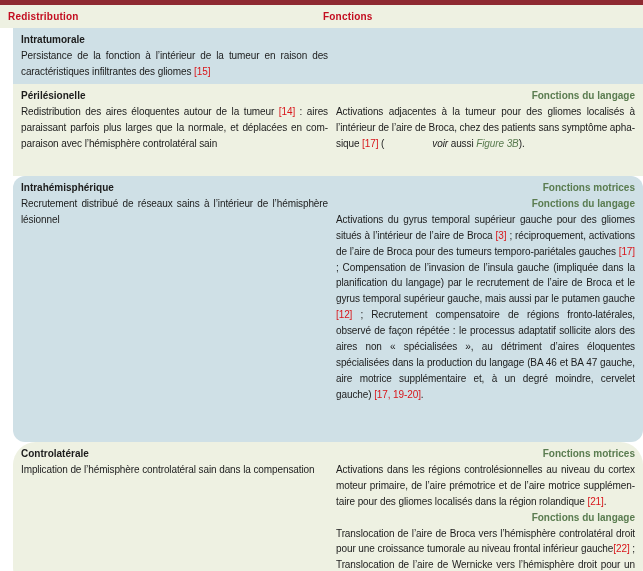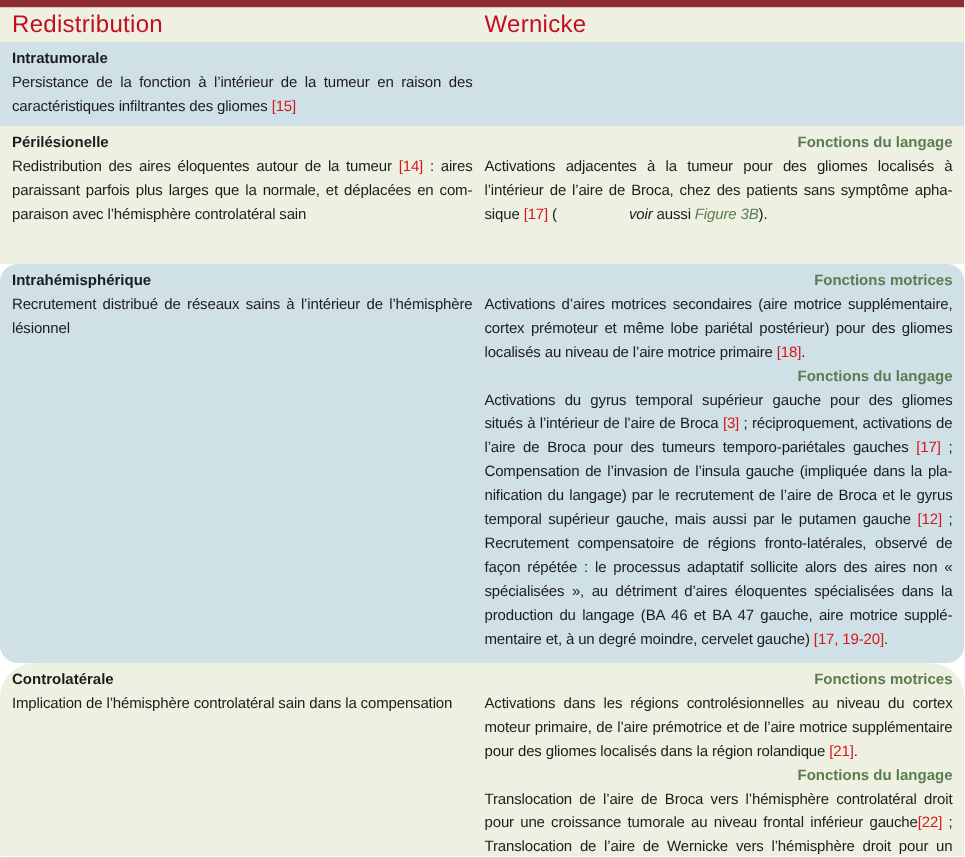--- a/index.html
+++ b/index.html
@@ -13,28 +13,28 @@
   }
   .topbar { height:5px; background:var(--bar,#8e2a31); }
   .botbar { height:3px; background:var(--bar,#8e2a31); }
   .thead {
     display:grid; grid-template-columns:307px 1fr; column-gap:8px;
     padding:0 8px; height:23px; align-items:center;
     background:var(--row_cream,#eef1e2);
     box-sizing:border-box;
   }
   .hcell {
-    font-weight:normal; font-size:16px;
+    font-weight:bold; font-size:10px;
     color:var(--header_text,#c30d20);
     letter-spacing:.2px;
   }
   .row {
     display:grid; grid-template-columns:307px 1fr; column-gap:8px;
     padding:4px 8px 0 8px;
-    box-sizing:border-box; overflow:hidden;
+    box-sizing:border-box; overflow:hidden;margin-left:13px;
   }
   .row.blue  { background:var(--row_blue,#cfe0e6); }
   .row.cream { background:var(--row_cream,#eef1e2); }
   .r1 { height:56px; }
   .r2 { height:92px; }
   .r3 { height:266px;border-radius:12px; }
   .r4 { height:148px;border-radius:23px; }
   .rowtitle {
     font-weight:bold; font-size:10px; line-height:15.9px;
     color:var(--body_text,#1c1c1c);
@@ -54,21 +54,21 @@
 </style>
 </head>
 <body>
 
 <div class="page">
 
   <div class="topbar"></div>
 
   <div class="thead">
     <div class="hcell">Redistribution</div>
-    <div class="hcell">Wernicke</div>
+    <div class="hcell">Fonctions</div>
   </div>
 
   <div class="row blue r1">
     <div class="cell">
       <div class="rowtitle">Intratumorale</div>
       <p class="para"><span>Persistance de la fonction à l’intérieur de la tumeur en raison des caractéristiques infiltrantes des gliomes </span><span class="cite">[15]</span></p>
     </div>
     <div class="cell"></div>
   </div>
 
@@ -83,21 +83,20 @@
     </div>
   </div>
 
   <div class="row blue r3">
     <div class="cell">
       <div class="rowtitle">Intrahémisphérique</div>
       <p class="para"><span>Recrutement distribué de réseaux sains à l’intérieur de l’hémisphère lésionnel</span></p>
     </div>
     <div class="cell">
       <p class="subhead">Fonctions motrices</p>
-      <p class="para"><span>Activations d’aires motrices secondaires (aire motrice supplémentaire, cortex prémoteur et même lobe pariétal postérieur) pour des gliomes localisés au niveau de l’aire motrice primaire </span><span class="cite">[18]</span><span>.</span></p>
       <p class="subhead">Fonctions du langage</p>
       <p class="para"><span>Activations du gyrus temporal supérieur gauche pour des gliomes situés à l’intérieur de l’aire de Broca </span><span class="cite">[3]</span><span> ; réciproquement, activations de l’aire de Broca pour des tumeurs temporo-pariétales gauches </span><span class="cite">[17]</span><span> ; Compensation de l’invasion de l’insula gauche (impliquée dans la pla­nification du langage) par le recrutement de l’aire de Broca et le gyrus temporal supérieur gauche, mais aussi par le putamen gauche </span><span class="cite">[12]</span><span> ; Recrutement compensatoire de régions fronto-latérales, observé de façon répétée : le processus adaptatif sollicite alors des aires non « spécialisées », au détriment d’aires éloquentes spécialisées dans la production du langage (BA 46 et BA 47 gauche, aire motrice supplé­mentaire et, à un degré moindre, cervelet gauche) </span><span class="cite">[17, 19-20]</span><span>.</span></p>
     </div>
   </div>
 
   <div class="row cream r4">
     <div class="cell">
       <div class="rowtitle">Controlatérale</div>
       <p class="para"><span>Implication de l’hémisphère controlatéral sain dans la compensation</span></p>
     </div>

